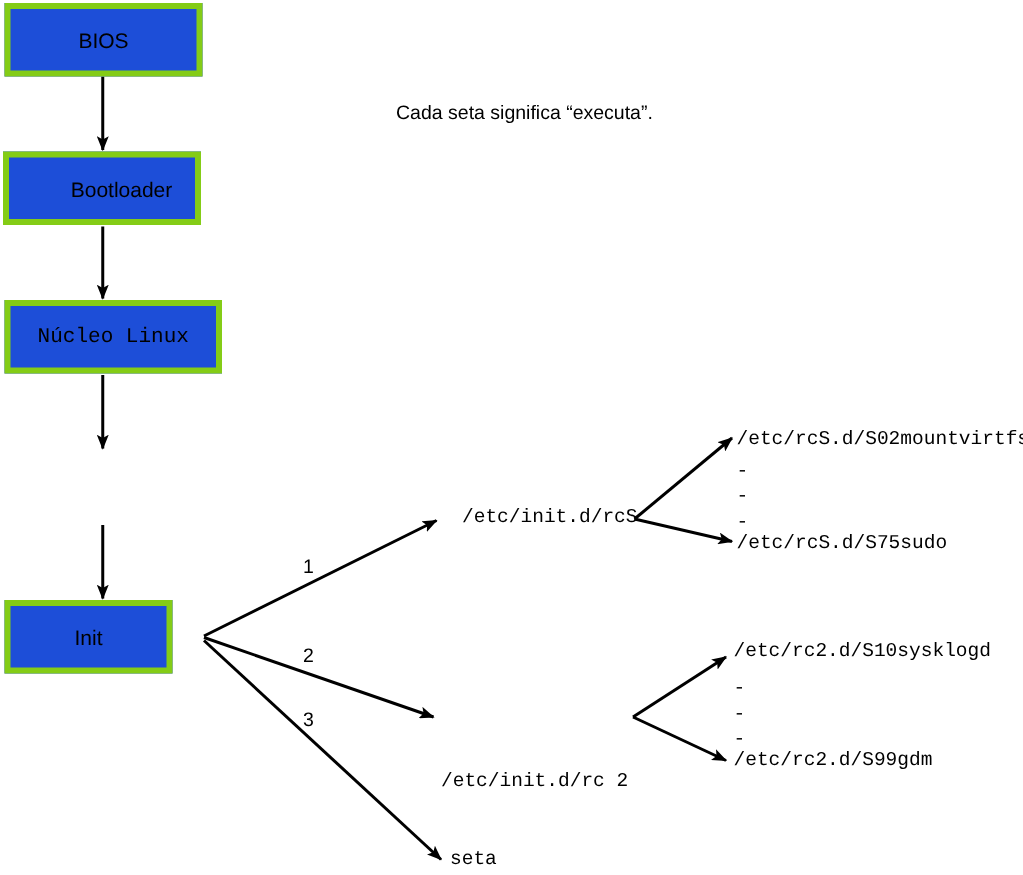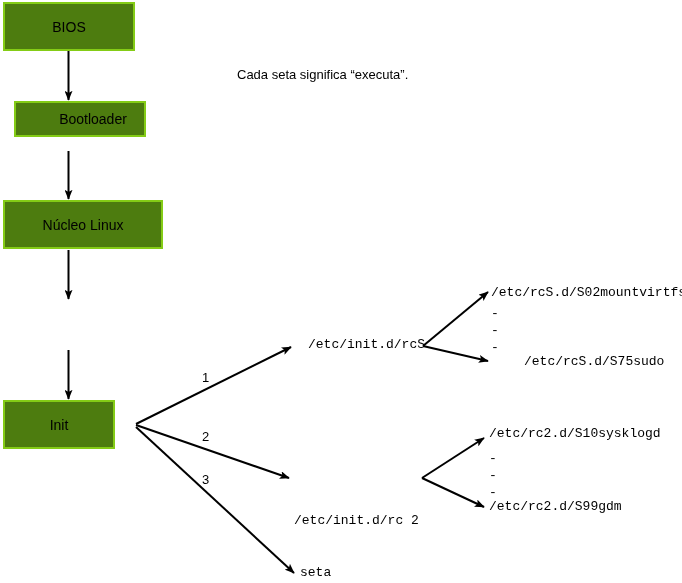--- a/index.html
+++ b/index.html
@@ -23,22 +23,22 @@
     position: absolute;
     left: 0;
     top: 0;
     width: 682px;
     height: 583px;
     display: block;
   }
   .node-box {
     position: absolute;
     box-sizing: border-box;
-    border: 2px solid #84cc16;
-    background: #4d7c0f;
+    border: 4px solid #84cc16;
+    background: #1d4ed8;
     display: flex;
     align-items: center;
     justify-content: center;
     font-family: "Liberation Sans", sans-serif;
     font-size: 14px;
     line-height: 1;
     color: #000000;
   }
   .free-label {
     position: absolute;
@@ -46,20 +46,21 @@
     color: #000000;
     line-height: 1;
   }
   .label-mono {
     font-family: "Liberation Mono", monospace;
     font-size: 13px;
   }
   .label-sans {
     font-family: "Liberation Sans", sans-serif;
     font-size: 13px;
+    margin-left: 27px;
   }
   .label-num {
     font-family: "Liberation Sans", sans-serif;
     font-size: 13px;
   }
   .dash-list {
     position: absolute;
     font-family: "Liberation Mono", monospace;
     font-size: 13px;
     line-height: 17px;
@@ -92,25 +93,25 @@
     <line x1="423" y1="346" x2="488" y2="361" stroke="#000000" stroke-width="2" marker-end="url(#arrowhead)"></line>
 
     <line x1="422" y1="478" x2="484" y2="438" stroke="#000000" stroke-width="2" marker-end="url(#arrowhead)"></line>
     <line x1="422" y1="478" x2="484" y2="507" stroke="#000000" stroke-width="2" marker-end="url(#arrowhead)"></line>
   </svg>
 
   <div class="node-box" style="left:3px; top:2px; width:132px; height:49px;">
     <span>BIOS</span>
   </div>
 
-  <div class="node-box" style="left:14px; top:101px; width:132px; height:36px;padding-left:26px;">
+  <div class="node-box" style="left:2px; top:101px; width:132px; height:49px;padding-left:26px;">
     <span>Bootloader</span>
   </div>
 
-  <div class="node-box" style="left:3px; top:200px; width:160px; height:49px;">
+  <div class="node-box" style="left:3px; top:200px; width:145px; height:49px;font-family:Liberation Mono, monospace;">
     <span>Núcleo Linux</span>
   </div>
 
 
   <div class="node-box" style="left:3px; top:400px; width:112px; height:49px;">
     <span>Init</span>
   </div>
 
   <div class="free-label label-sans" style="left:237px; top:68px;">Cada seta significa “executa”.</div>
 
@@ -119,21 +120,21 @@
   <div class="free-label label-num" style="left:202px; top:473px;">3</div>
 
   <div class="free-label label-mono" style="left:308px; top:338px;">/etc/init.d/rcS</div>
   <div class="free-label label-mono" style="left:294px; top:470px;margin-top:44px;">/etc/init.d/rc 2</div>
   <div class="free-label label-mono" style="left:300px; top:566px;">seta</div>
 
   <div class="free-label label-mono" style="left:491px; top:286px;">/etc/rcS.d/S02mountvirtfs</div>
   <div class="dash-list" style="left:491px; top:305px;">-
 -
 -</div>
-  <div class="free-label label-mono" style="left:491px; top:355px;margin-left:33px;">/etc/rcS.d/S75sudo</div>
+  <div class="free-label label-mono" style="left:491px; top:355px;">/etc/rcS.d/S75sudo</div>
 
   <div class="free-label label-mono" style="left:489px; top:427px;">/etc/rc2.d/S10sysklogd</div>
   <div class="dash-list" style="left:489px; top:450px;">-
 -
 -</div>
   <div class="free-label label-mono" style="left:489px; top:500px;">/etc/rc2.d/S99gdm</div>
 
 </div>
 
 </body></html>

